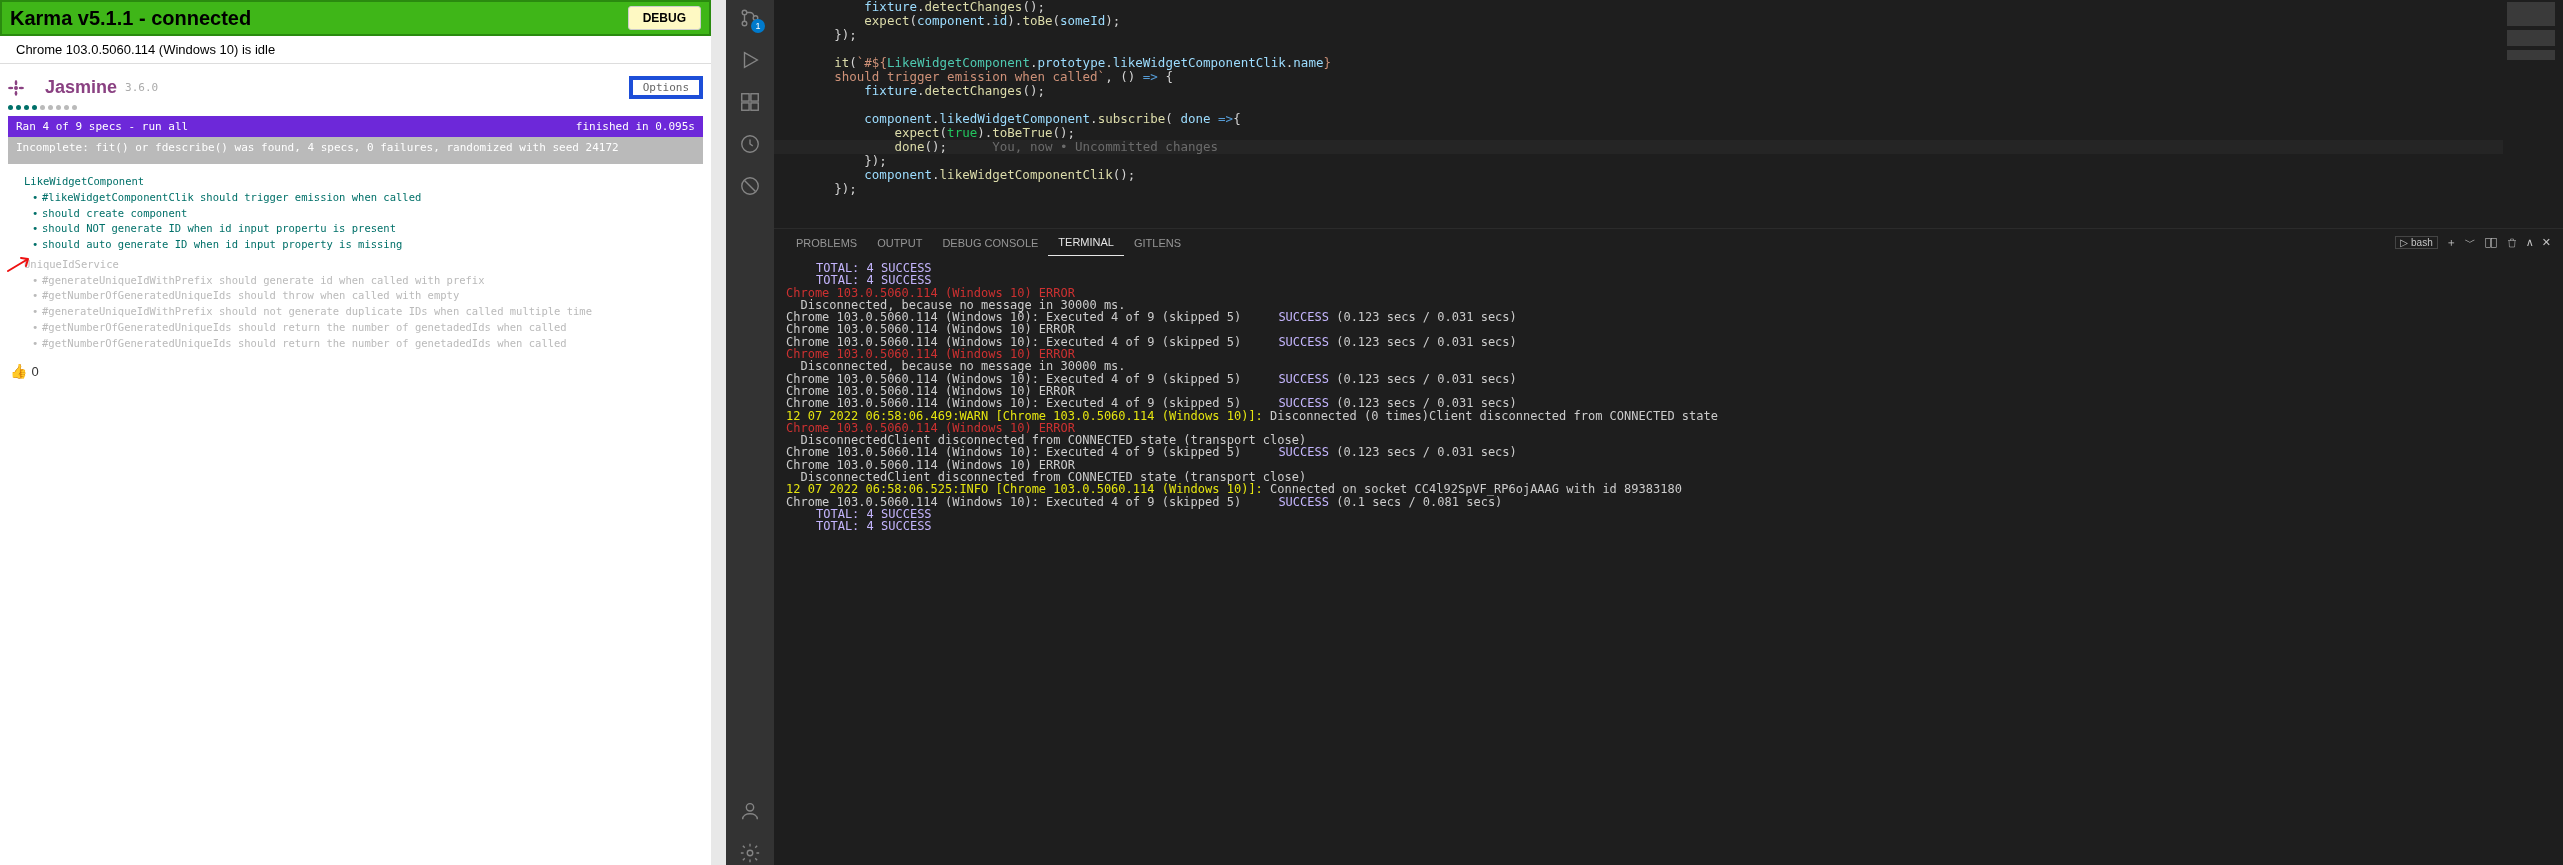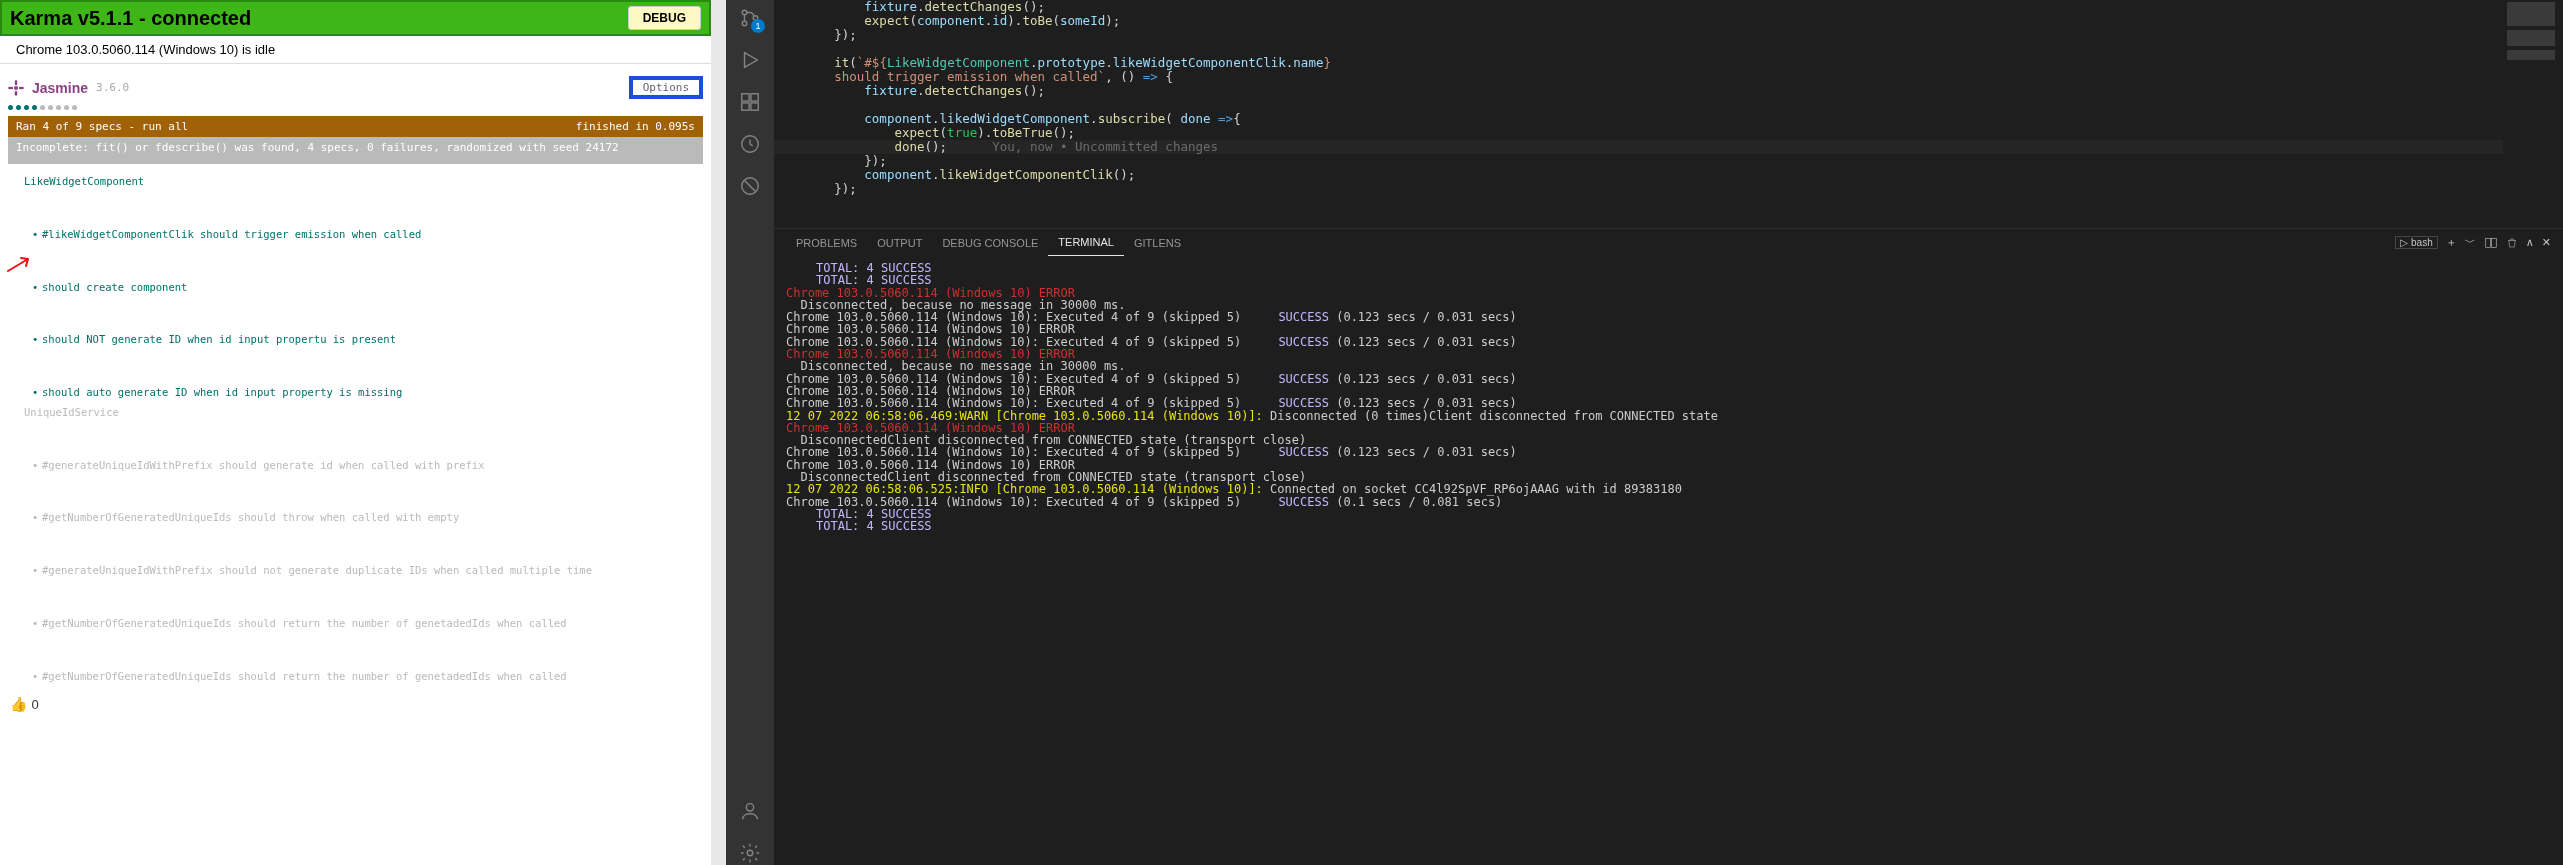--- a/index.html
+++ b/index.html
@@ -7,35 +7,35 @@
   
   
   .karma-pane { width: 711px; background: #fff; display: flex; flex-direction: column; position: relative; }
   .karma-header { background: #3fb618; border: 2px solid #2a8a0f; padding: 4px 8px; display: flex; align-items: center; justify-content: space-between; }
   .karma-title { font-size: 20px; font-weight: bold; color: #000; }
   .debug-btn { background: #fef9c3; border: 1px solid #ccc; border-radius: 3px; padding: 4px 14px; font-size: 12px; font-weight: bold; cursor: pointer; }
   .browser-row { padding: 6px 16px; font-size: 13px; color: #000; border-bottom: 1px solid #ddd; }
   
   .jasmine-section { padding: 10px 8px 0 8px; }
   .jasmine-head { display: flex; align-items: center; gap: 8px; padding: 2px 0 4px 0; }
-  .jasmine-logo { color: #8a4182; font-weight: bold; font-size: 14px; display: flex; align-items: center; gap: 8px; }
+  .jasmine-logo { color: #8a4182; font-weight: bold; font-size: 18px; display: flex; align-items: center; gap: 21px; }
   .jasmine-logo svg { width: 16px; height: 16px; }
   .jasmine-ver { color: #aaa; font-family: monospace; font-size: 11px; }
   .options-btn { margin-left: auto; border: 4px solid #1d4ed8; color: #666; font-size: 11px; padding: 1px 10px; cursor: pointer; font-family: monospace; }
   .dots-row { display: flex; gap: 3px; padding: 2px 0 6px 0; }
   .dot { width: 5px; height: 5px; border-radius: 50%; }
   .dot.pass { background: #007069; }
   .dot.skip { background: #bababa; }
   
-  .run-bar { background: #a16207; color: #fff; font-family: monospace; font-size: 11px; padding: 4px 8px; display: flex; justify-content: space-between; }
+  .run-bar { background: #6d28d9; color: #fff; font-family: monospace; font-size: 11px; padding: 4px 8px; display: flex; justify-content: space-between; }
   .incomplete-bar { background: #bababa; color: #fff; font-family: monospace; font-size: 11px; padding: 4px 8px 10px 8px; }
   
   .spec-list { padding: 10px 8px 8px 16px; font-family: monospace; font-size: 10.5px; line-height: 1.5; }
   .suite-name { color: #007069; cursor: pointer; }
-  .spec-item { color: #007069; padding-left: 18px; position: relative; cursor: pointer; margin-top: 37px; }
+  .spec-item { color: #007069; padding-left: 18px; position: relative; cursor: pointer; }
   .spec-item::before { content: "•"; position: absolute; left: 8px; }
   .spec-item.pending { color: #bababa; }
   .suite-name.pending { color: #bababa; margin-top: 4px; display: inline-block; }
   
   .like-row { padding: 4px 10px; display: flex; align-items: center; gap: 4px; color: #333; }
   .thumb-icon { font-size: 14px; }
   .red-arrow { position: absolute; left: 6px; top: 255px; }
   
   
   .mid-gap { width: 15px; background: #e8e8e8; }

